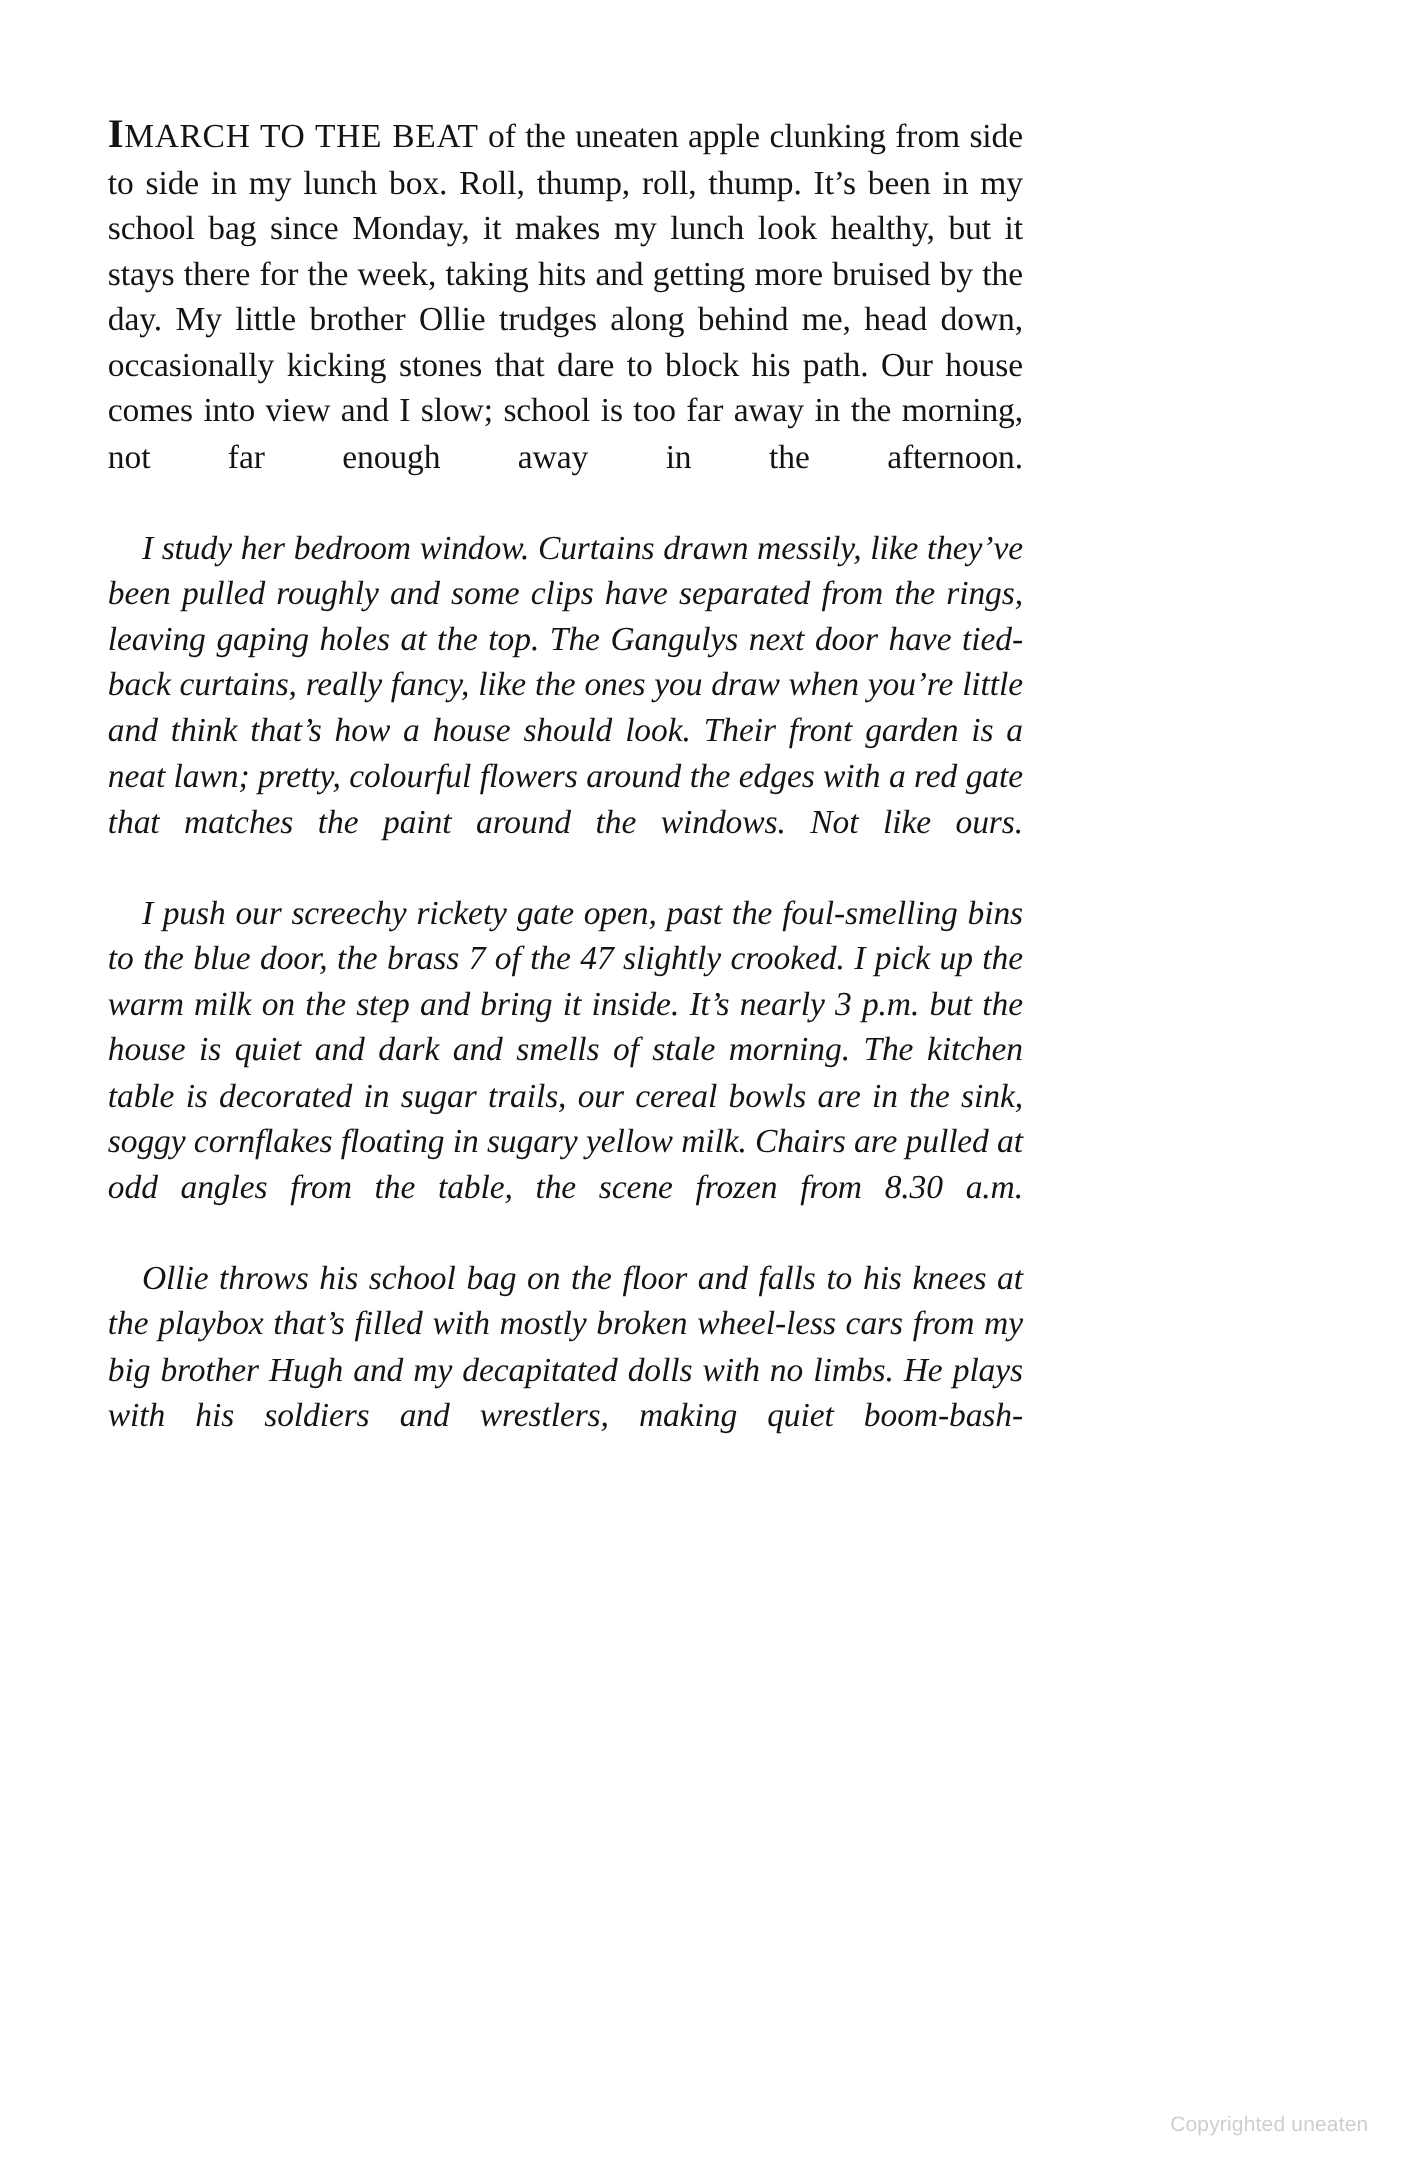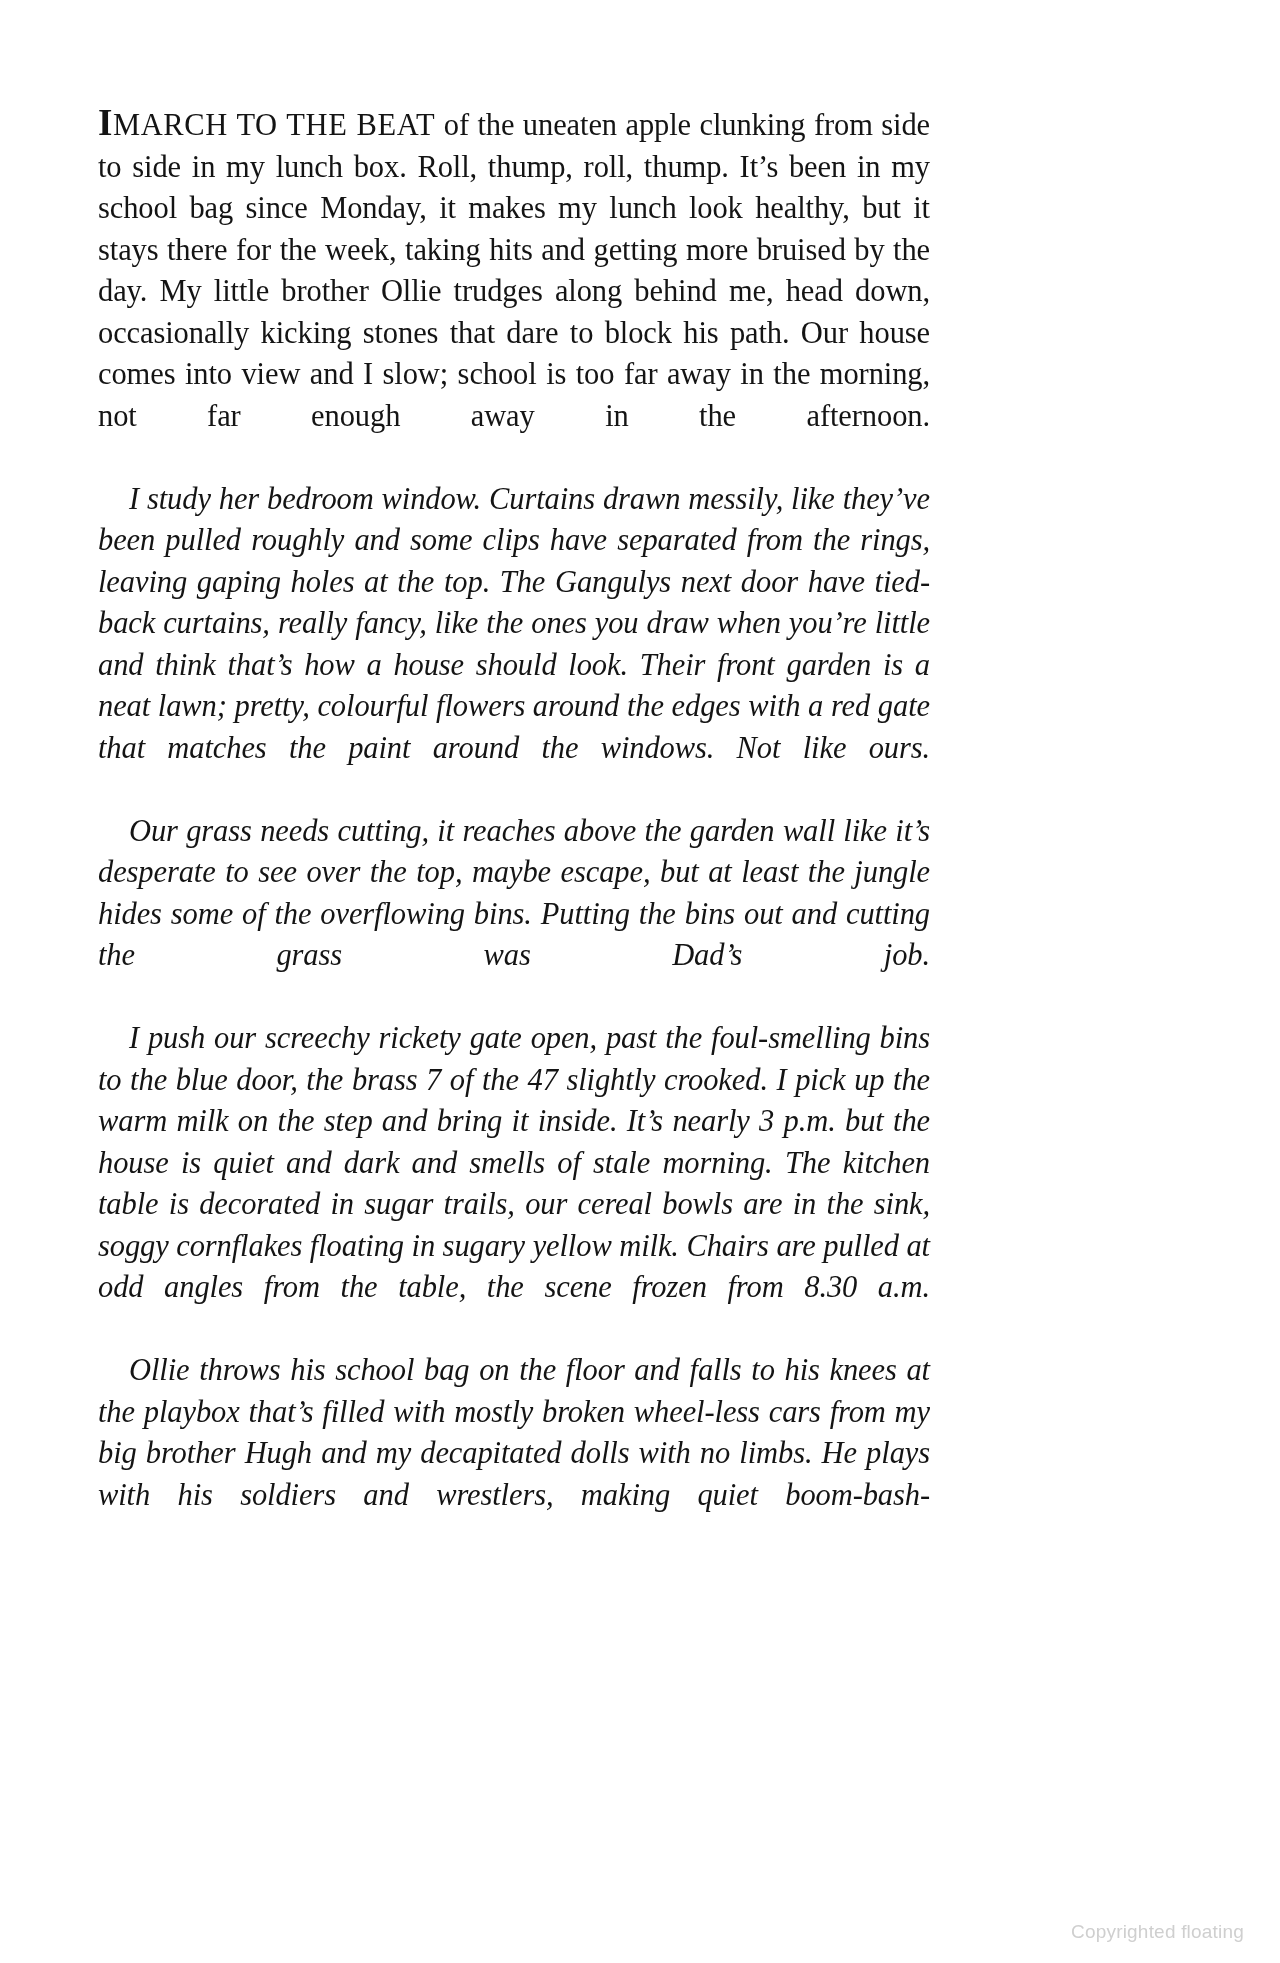--- a/index.html
+++ b/index.html
@@ -90,23 +90,22 @@
 <body style="background: rgb(255, 255, 255);">
 
 <div class="page">
 
   <div class="text-column">
 
     <p class="body-par first"><span class="drop-initial">I</span><span class="small-caps">MARCH TO THE BEAT</span><span> of the uneaten apple clunking from side to side in my lunch box. Roll, thump, roll, thump. It’s been in my school bag since Monday, it makes my lunch look healthy, but it stays there for the week, taking hits and getting more bruised by the day. My little brother Ollie trudges along behind me, head down, occasionally kicking stones that dare to block his path. Our house comes into view and I slow; school is too far away in the morning, not far enough away in the afternoon.</span></p>
 
     <p class="body-par indented">I study her bedroom window. Curtains drawn messily, like they’ve been pulled roughly and some clips have separated from the rings, leaving gaping holes at the top. The Gangulys next door have tied-back curtains, really fancy, like the ones you draw when you’re little and think that’s how a house should look. Their front garden is a neat lawn; pretty, colourful flowers around the edges with a red gate that matches the paint around the windows. Not like ours.</p>
 
-    <p class="body-par indented">Our grass needs cutting, it reaches above the garden wall like it’s desperate to see over the top, maybe escape, but at least the jungle hides some of the overflowing bins. Putting the bins out and cutting the grass was Dad’s job.</p>
 
     <p class="body-par indented">I push our screechy rickety gate open, past the foul-smelling bins to the blue door, the brass 7 of the 47 slightly crooked. I pick up the warm milk on the step and bring it inside. It’s nearly 3 p.m. but the house is quiet and dark and smells of stale morning. The kitchen table is decorated in sugar trails, our cereal bowls are in the sink, soggy cornflakes floating in sugary yellow milk. Chairs are pulled at odd angles from the table, the scene frozen from 8.30 a.m.</p>
 
     <p class="body-par indented">Ollie throws his school bag on the floor and falls to his knees at the playbox that’s filled with mostly broken wheel-less cars from my big brother Hugh and my decapitated dolls with no limbs. He plays with his soldiers and wrestlers, making quiet boom-bash-</p>
 
   </div>
 
-  <div class="copyright-watermark">Copyrighted floating</div>
+  <div class="copyright-watermark">Copyrighted uneaten</div>
 
 </div>
 
 </body></html>

